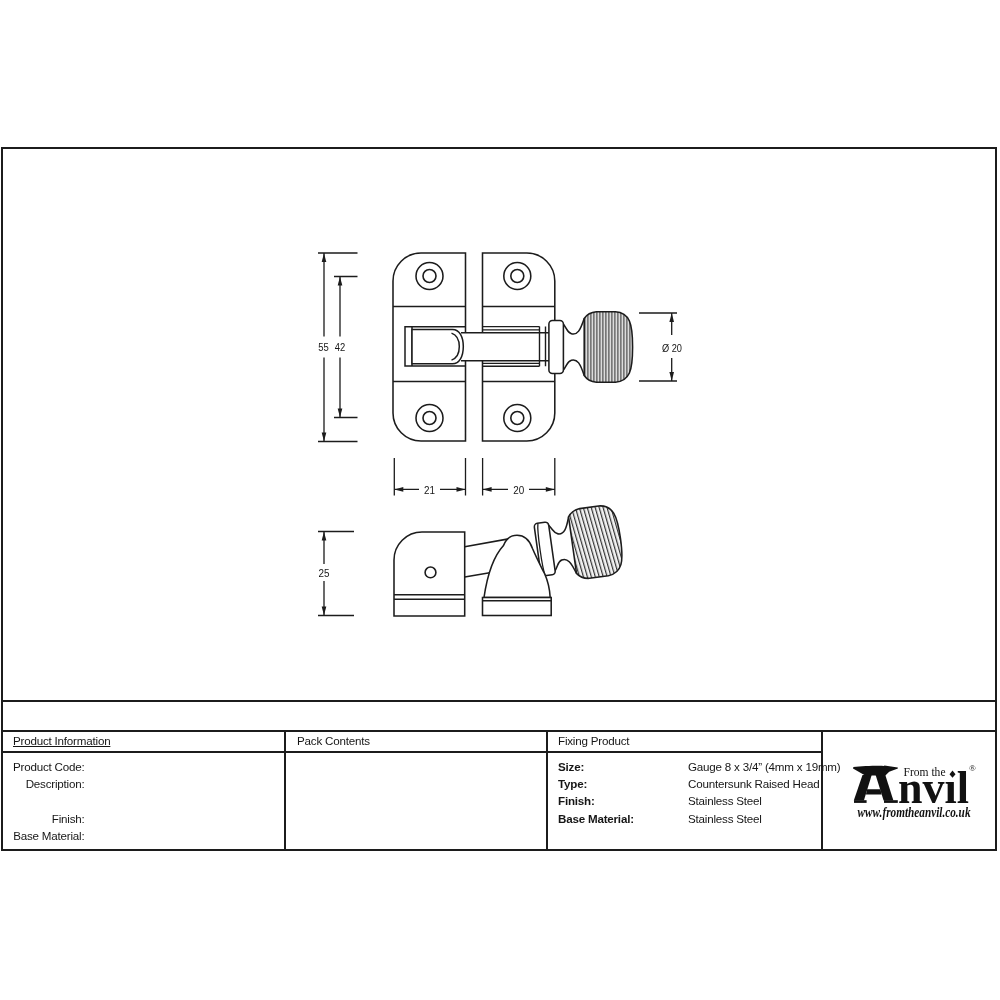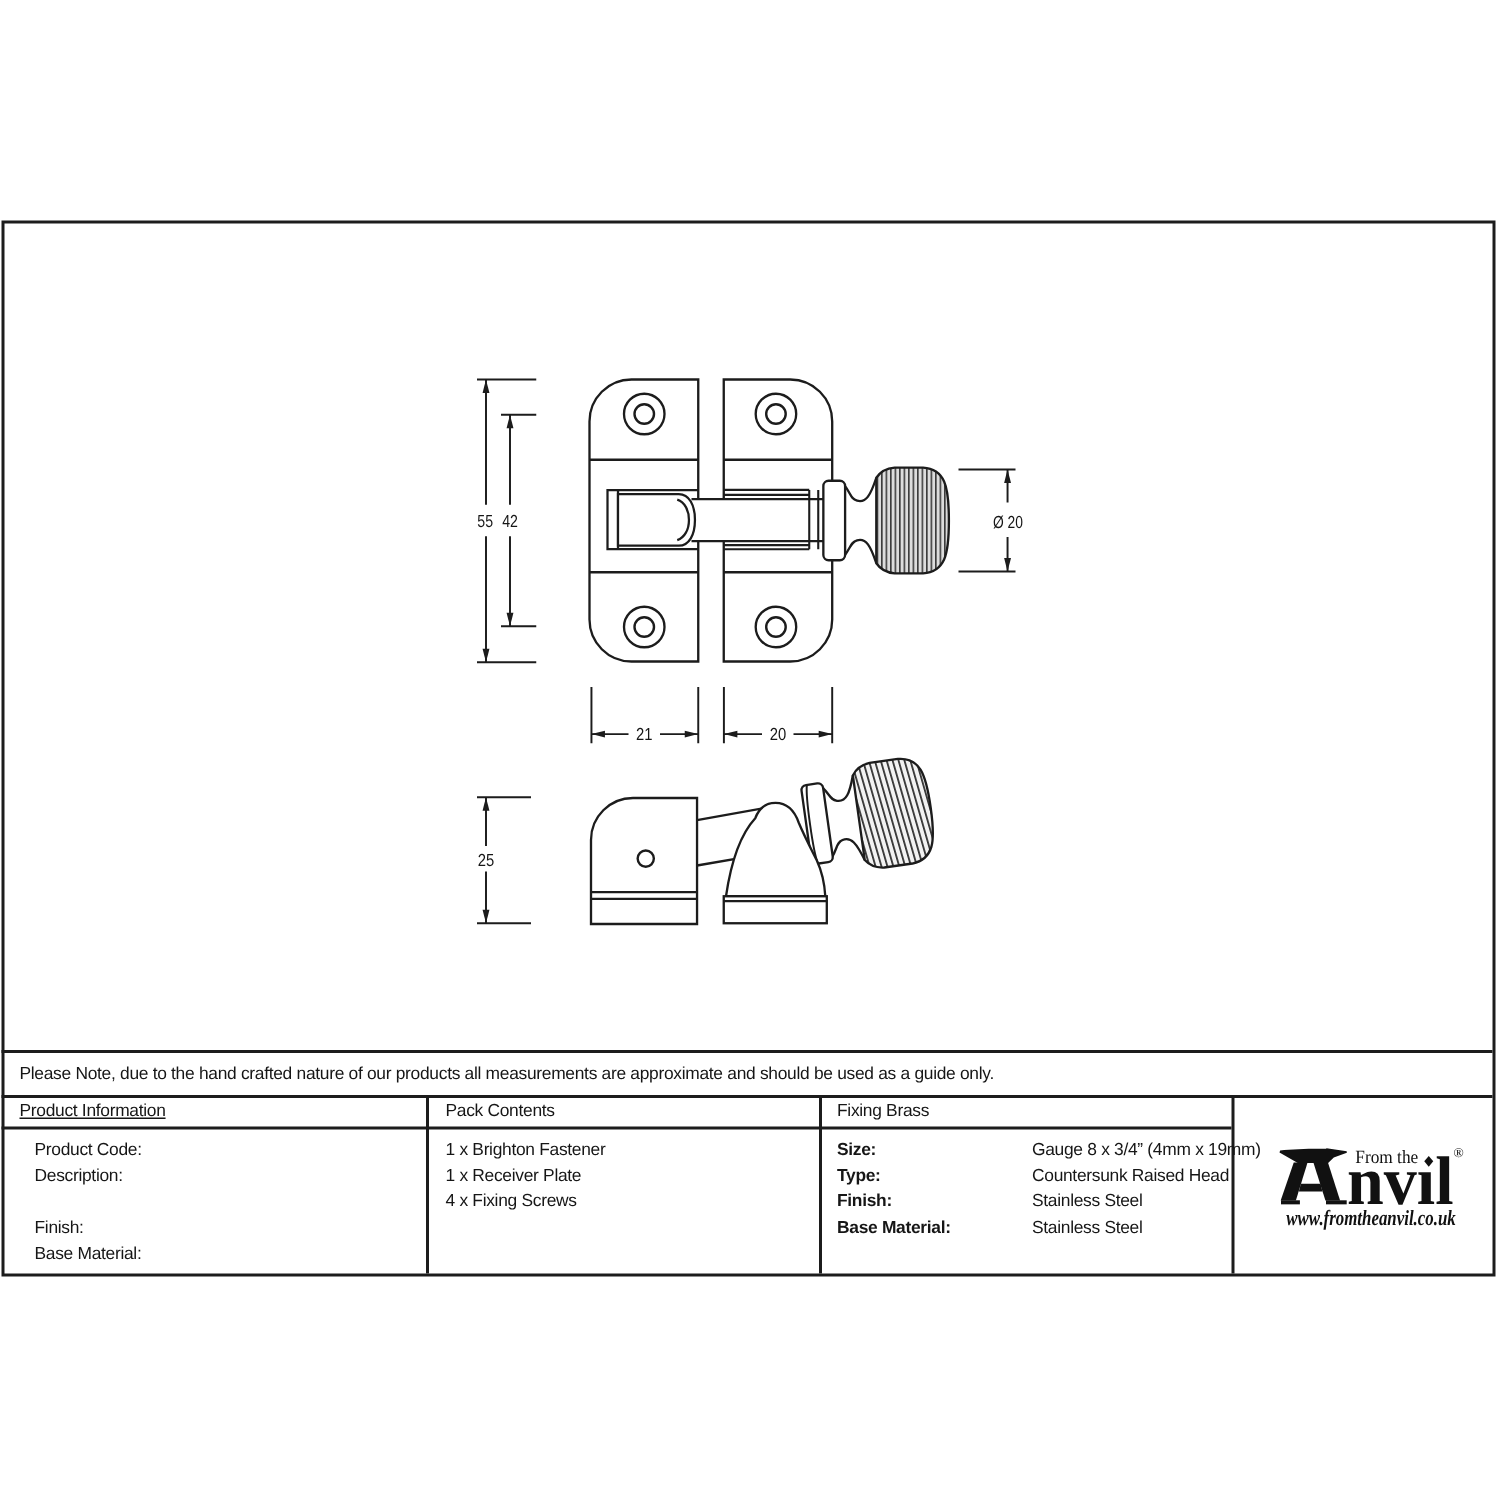--- a/index.html
+++ b/index.html
@@ -14,29 +14,27 @@
 
 <div style="position:absolute;left:1px;top:147px;width:992px;height:699.5px;border:2px solid #1c1c1c;"></div>
 
 <div class="ln" style="left:1px;top:700px;width:994px;height:2px;"></div>
 <div class="ln" style="left:1px;top:730px;width:994px;height:2px;"></div>
 <div class="ln" style="left:1px;top:750.5px;width:819.5px;height:2px;"></div>
 <div class="ln" style="left:284px;top:730px;width:2px;height:118.5px;"></div>
 <div class="ln" style="left:545.5px;top:730px;width:2px;height:118.5px;"></div>
 <div class="ln" style="left:820.5px;top:730px;width:2px;height:118.5px;"></div>
 
-<div class="txt" style="left:13px;top:706.5px;">Please Note, due to the hand crafted nature of our products all measurements are approximate and should be used as a guide only.</div>
 
 <div class="txt" style="left:13px;top:731.5px;text-decoration:underline;">Product Information</div>
 <div class="txt" style="left:297px;top:731.5px;">Pack Contents</div>
-<div class="txt" style="left:558px;top:731.5px;">Fixing Brass</div>
+<div class="txt" style="left:558px;top:731.5px;">Fixing Product</div>
 
-<div class="txt" style="left:23px;top:758px;">Product Code:<br>Description:<br><br>Finish:<br>Base Material:</div>
+<div class="txt" style="left:13px;top:758px;text-align:right;">Product Code:<br>Description:<br><br>Finish:<br>Base Material:</div>
 
-<div class="txt" style="left:297px;top:758px;">1 x Brighton Fastener<br>1 x Receiver Plate<br>4 x Fixing Screws</div>
 
 <div class="txt" style="left:558px;top:758px;font-weight:bold;">Size:<br>Type:<br>Finish:<br>Base Material:</div>
 <div class="txt" style="left:645px;top:758px;margin-left:43px;">Gauge 8 x 3/4” (4mm x 19mm)<br>Countersunk Raised Head<br>Stainless Steel<br>Stainless Steel</div>
 
 <svg id="logosvg" style="position:absolute;left:840px;top:750px;" width="150" height="80" viewBox="0 0 150 80">
   <g fill="#111">
 
     <polygon points="22.5,25 31.7,25 23.9,50.4 13.8,50.4"></polygon>
     <polygon points="35.6,25 45.3,25 53.4,50.4 43.6,50.4"></polygon>
     <rect x="14" y="50.2" width="12.6" height="2.7"></rect>

